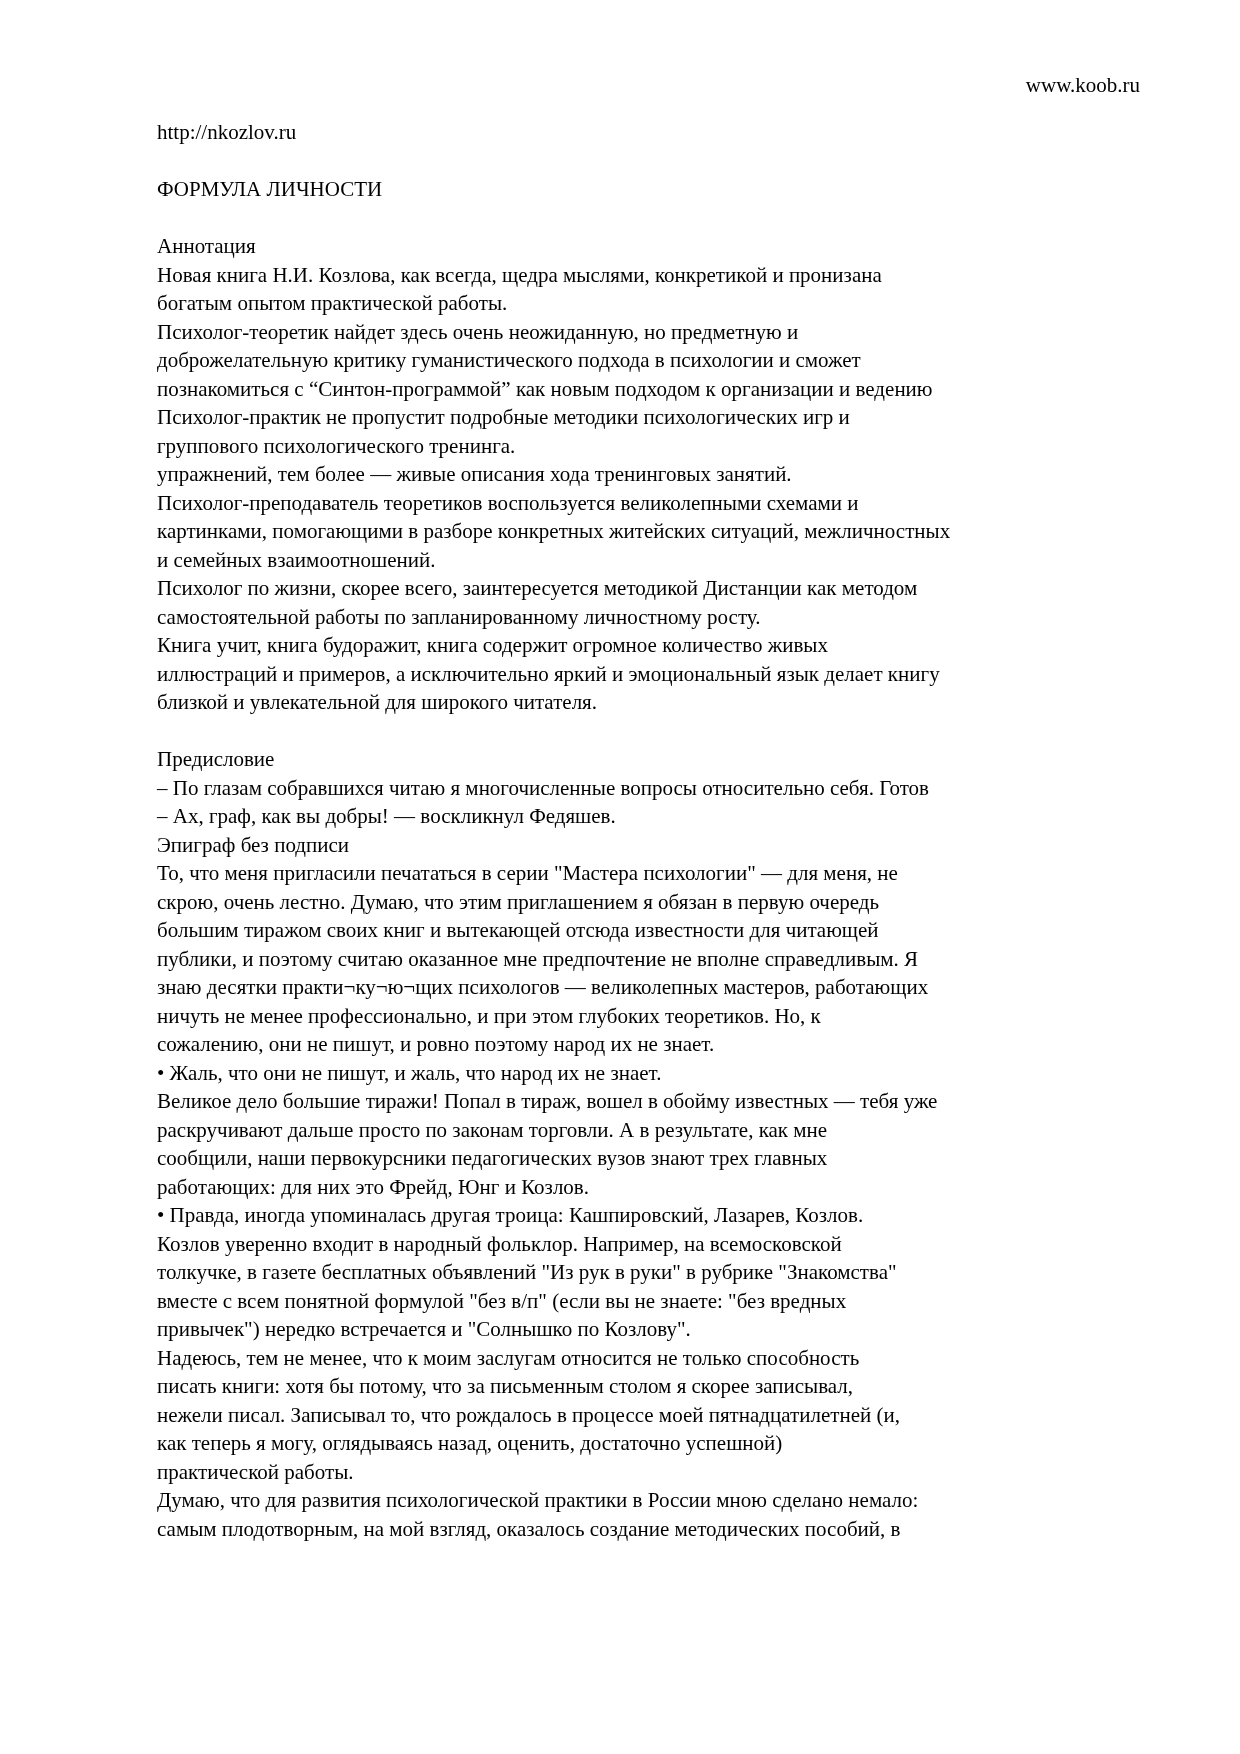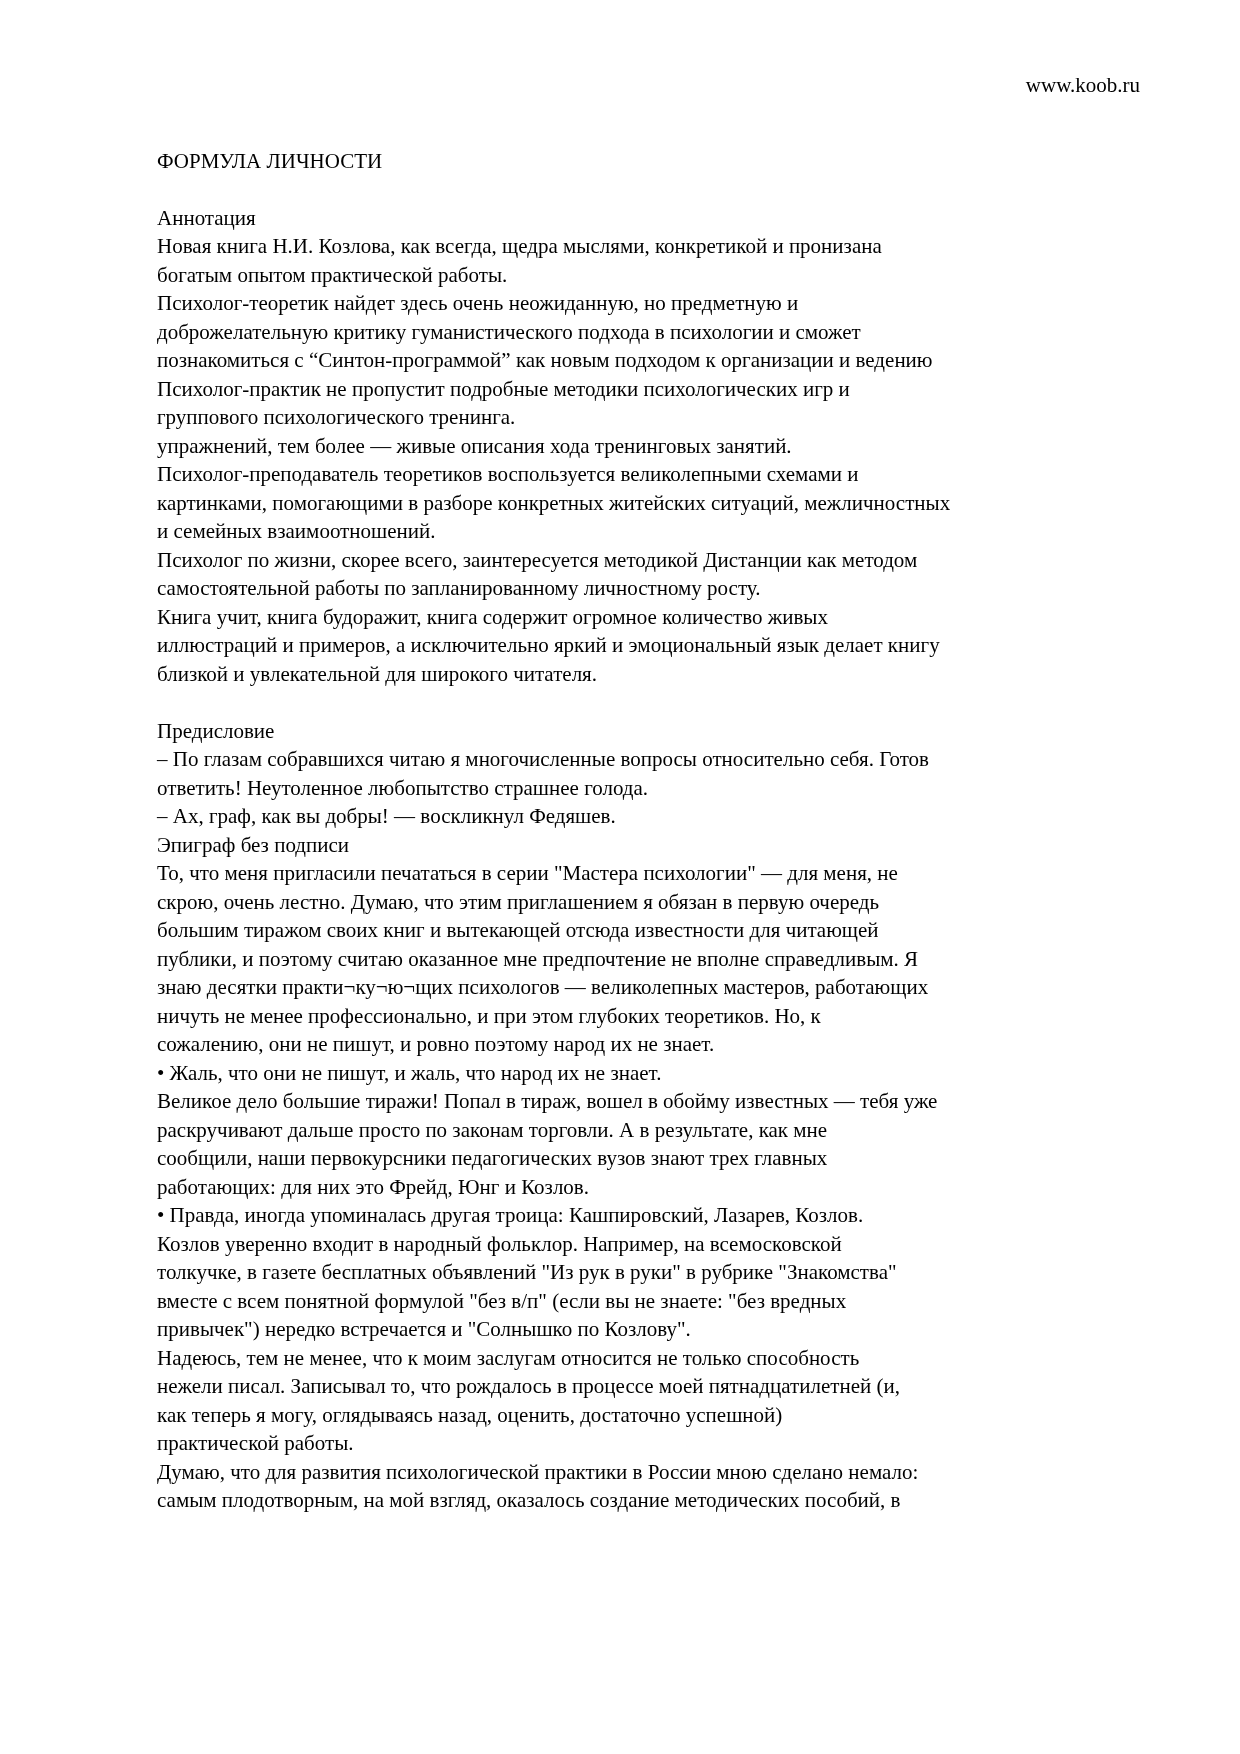--- a/index.html
+++ b/index.html
@@ -36,20 +36,21 @@
   }
   .section-body { display: block; }
 </style>
 </head>
 <body>
 
 <div class="watermark">www.koob.ru</div>
 
 <div class="content">
 
+  <div class="line">http://nkozlov.ru</div>
 
   <div class="line blank"></div>
 
   <div class="line">ФОРМУЛА ЛИЧНОСТИ</div>
 
   <div class="line blank"></div>
 
   <div class="line">Аннотация</div>
 
   <div class="section-body">
@@ -70,41 +71,41 @@
       <div class="line">иллюстраций и примеров, а исключительно яркий и эмоциональный язык делает книгу</div>
       <div class="line">близкой и увлекательной для широкого читателя.</div>
     </div>
 
   <div class="line blank"></div>
 
   <div class="line">Предисловие</div>
 
   <div class="section-body">
       <div class="line">– По глазам собравшихся читаю я многочисленные вопросы относительно себя. Готов</div>
-      <div class="line">ответить! Неутоленное любопытство страшнее голода.</div>
       <div class="line">– Ах, граф, как вы добры! — воскликнул Федяшев.</div>
       <div class="line">Эпиграф без подписи</div>
       <div class="line">То, что меня пригласили печататься в серии "Мастера психологии" — для меня, не</div>
       <div class="line">скрою, очень лестно. Думаю, что этим приглашением я обязан в первую очередь</div>
       <div class="line">большим тиражом своих книг и вытекающей отсюда известности для читающей</div>
       <div class="line">публики, и поэтому считаю оказанное мне предпочтение не вполне справедливым. Я</div>
       <div class="line">знаю десятки практи¬ку¬ю¬щих психологов — великолепных мастеров, работающих</div>
       <div class="line">ничуть не менее профессионально, и при этом глубоких теоретиков. Но, к</div>
       <div class="line">сожалению, они не пишут, и ровно поэтому народ их не знает.</div>
       <div class="line">• Жаль, что они не пишут, и жаль, что народ их не знает.</div>
       <div class="line">Великое дело большие тиражи! Попал в тираж, вошел в обойму известных — тебя уже</div>
       <div class="line">раскручивают дальше просто по законам торговли. А в результате, как мне</div>
       <div class="line">сообщили, наши первокурсники педагогических вузов знают трех главных</div>
       <div class="line">работающих: для них это Фрейд, Юнг и Козлов.</div>
       <div class="line">• Правда, иногда упоминалась другая троица: Кашпировский, Лазарев, Козлов.</div>
       <div class="line">Козлов уверенно входит в народный фольклор. Например, на всемосковской</div>
       <div class="line">толкучке, в газете бесплатных объявлений "Из рук в руки" в рубрике "Знакомства"</div>
       <div class="line">вместе с всем понятной формулой "без в/п" (если вы не знаете: "без вредных</div>
       <div class="line">привычек") нередко встречается и "Солнышко по Козлову".</div>
       <div class="line">Надеюсь, тем не менее, что к моим заслугам относится не только способность</div>
+      <div class="line">писать книги: хотя бы потому, что за письменным столом я скорее записывал,</div>
       <div class="line">нежели писал. Записывал то, что рождалось в процессе моей пятнадцатилетней (и,</div>
       <div class="line">как теперь я могу, оглядываясь назад, оценить, достаточно успешной)</div>
       <div class="line">практической работы.</div>
       <div class="line">Думаю, что для развития психологической практики в России мною сделано немало:</div>
       <div class="line">самым плодотворным, на мой взгляд, оказалось создание методических пособий, в</div>
     </div>
 
 </div>
 
 </body></html>

